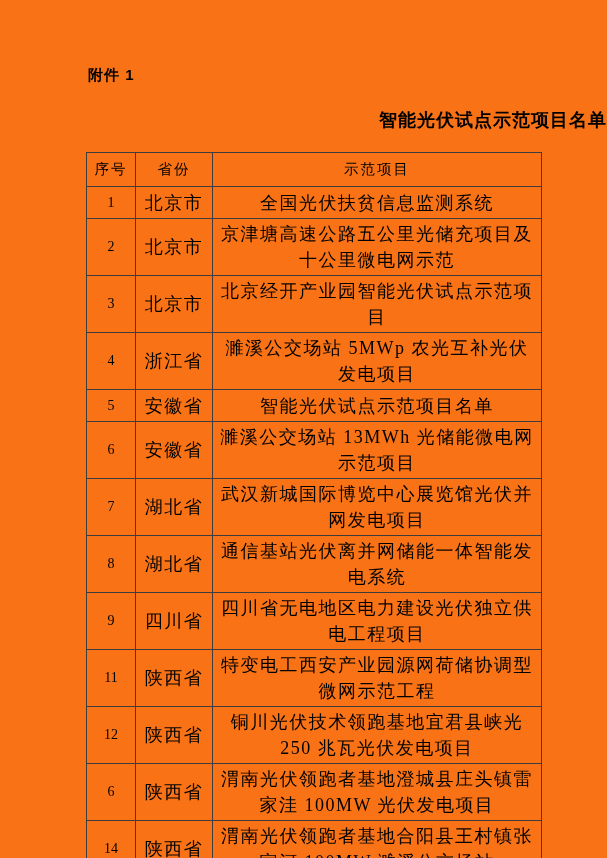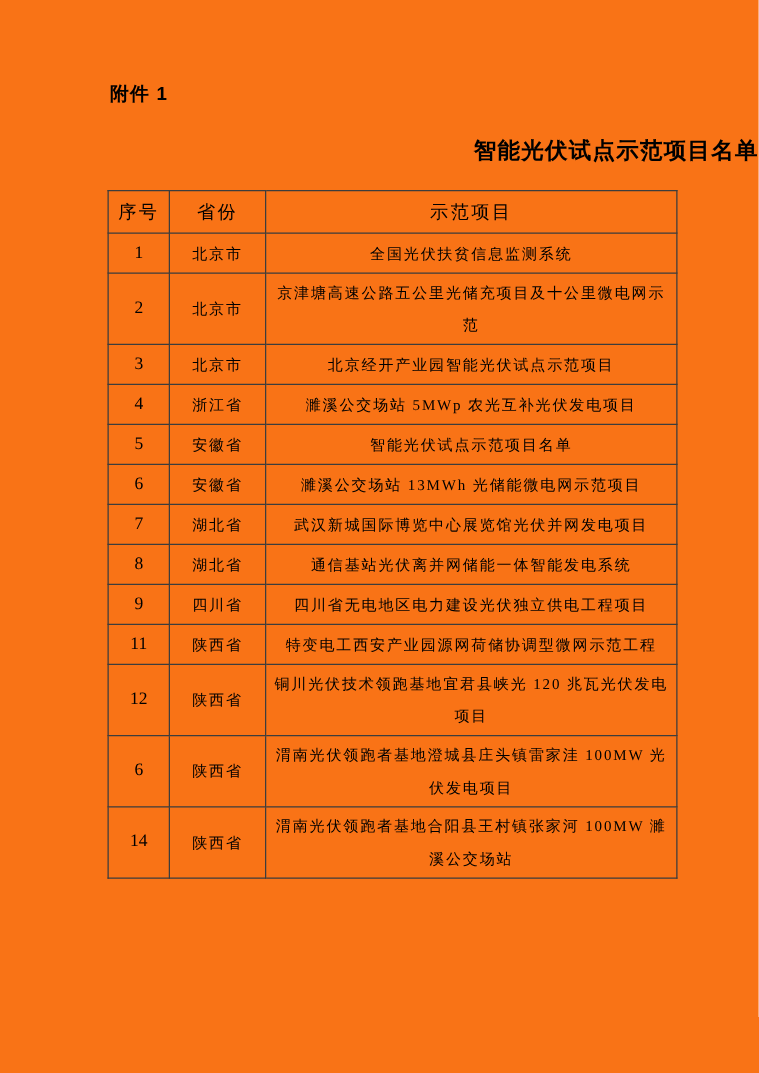--- a/index.html
+++ b/index.html
@@ -52,21 +52,21 @@
   }
   .projects th {
     height: 34px;
     font-family: "Liberation Sans", sans-serif;
     font-weight: normal;
     font-size: 14.5px;
     letter-spacing: 2px;
   }
   .projects td {
     height: 32px;
-    font-size: 12px;
+    font-size: 18px;
     line-height: 26px;
     letter-spacing: 1.5px;
   }
   .projects td.no {
     font-size: 14px;
     letter-spacing: 0;
     font-family: "Liberation Serif", serif;
   }
 </style>
 </head>
@@ -138,21 +138,21 @@
         <td>四川省无电地区电力建设光伏独立供电工程项目</td>
       </tr>
       <tr>
         <td class="no">11</td>
         <td>陕西省</td>
         <td>特变电工西安产业园源网荷储协调型微网示范工程</td>
       </tr>
       <tr>
         <td class="no">12</td>
         <td>陕西省</td>
-        <td>铜川光伏技术领跑基地宜君县峡光 120 兆瓦光伏发电项目</td>
+        <td>铜川光伏技术领跑基地宜君县峡光 250 兆瓦光伏发电项目</td>
       </tr>
       <tr>
         <td class="no">6</td>
         <td>陕西省</td>
         <td>渭南光伏领跑者基地澄城县庄头镇雷家洼 100MW 光伏发电项目</td>
       </tr>
       <tr>
         <td class="no">14</td>
         <td>陕西省</td>
         <td>渭南光伏领跑者基地合阳县王村镇张家河 100MW 濉溪公交场站</td>

